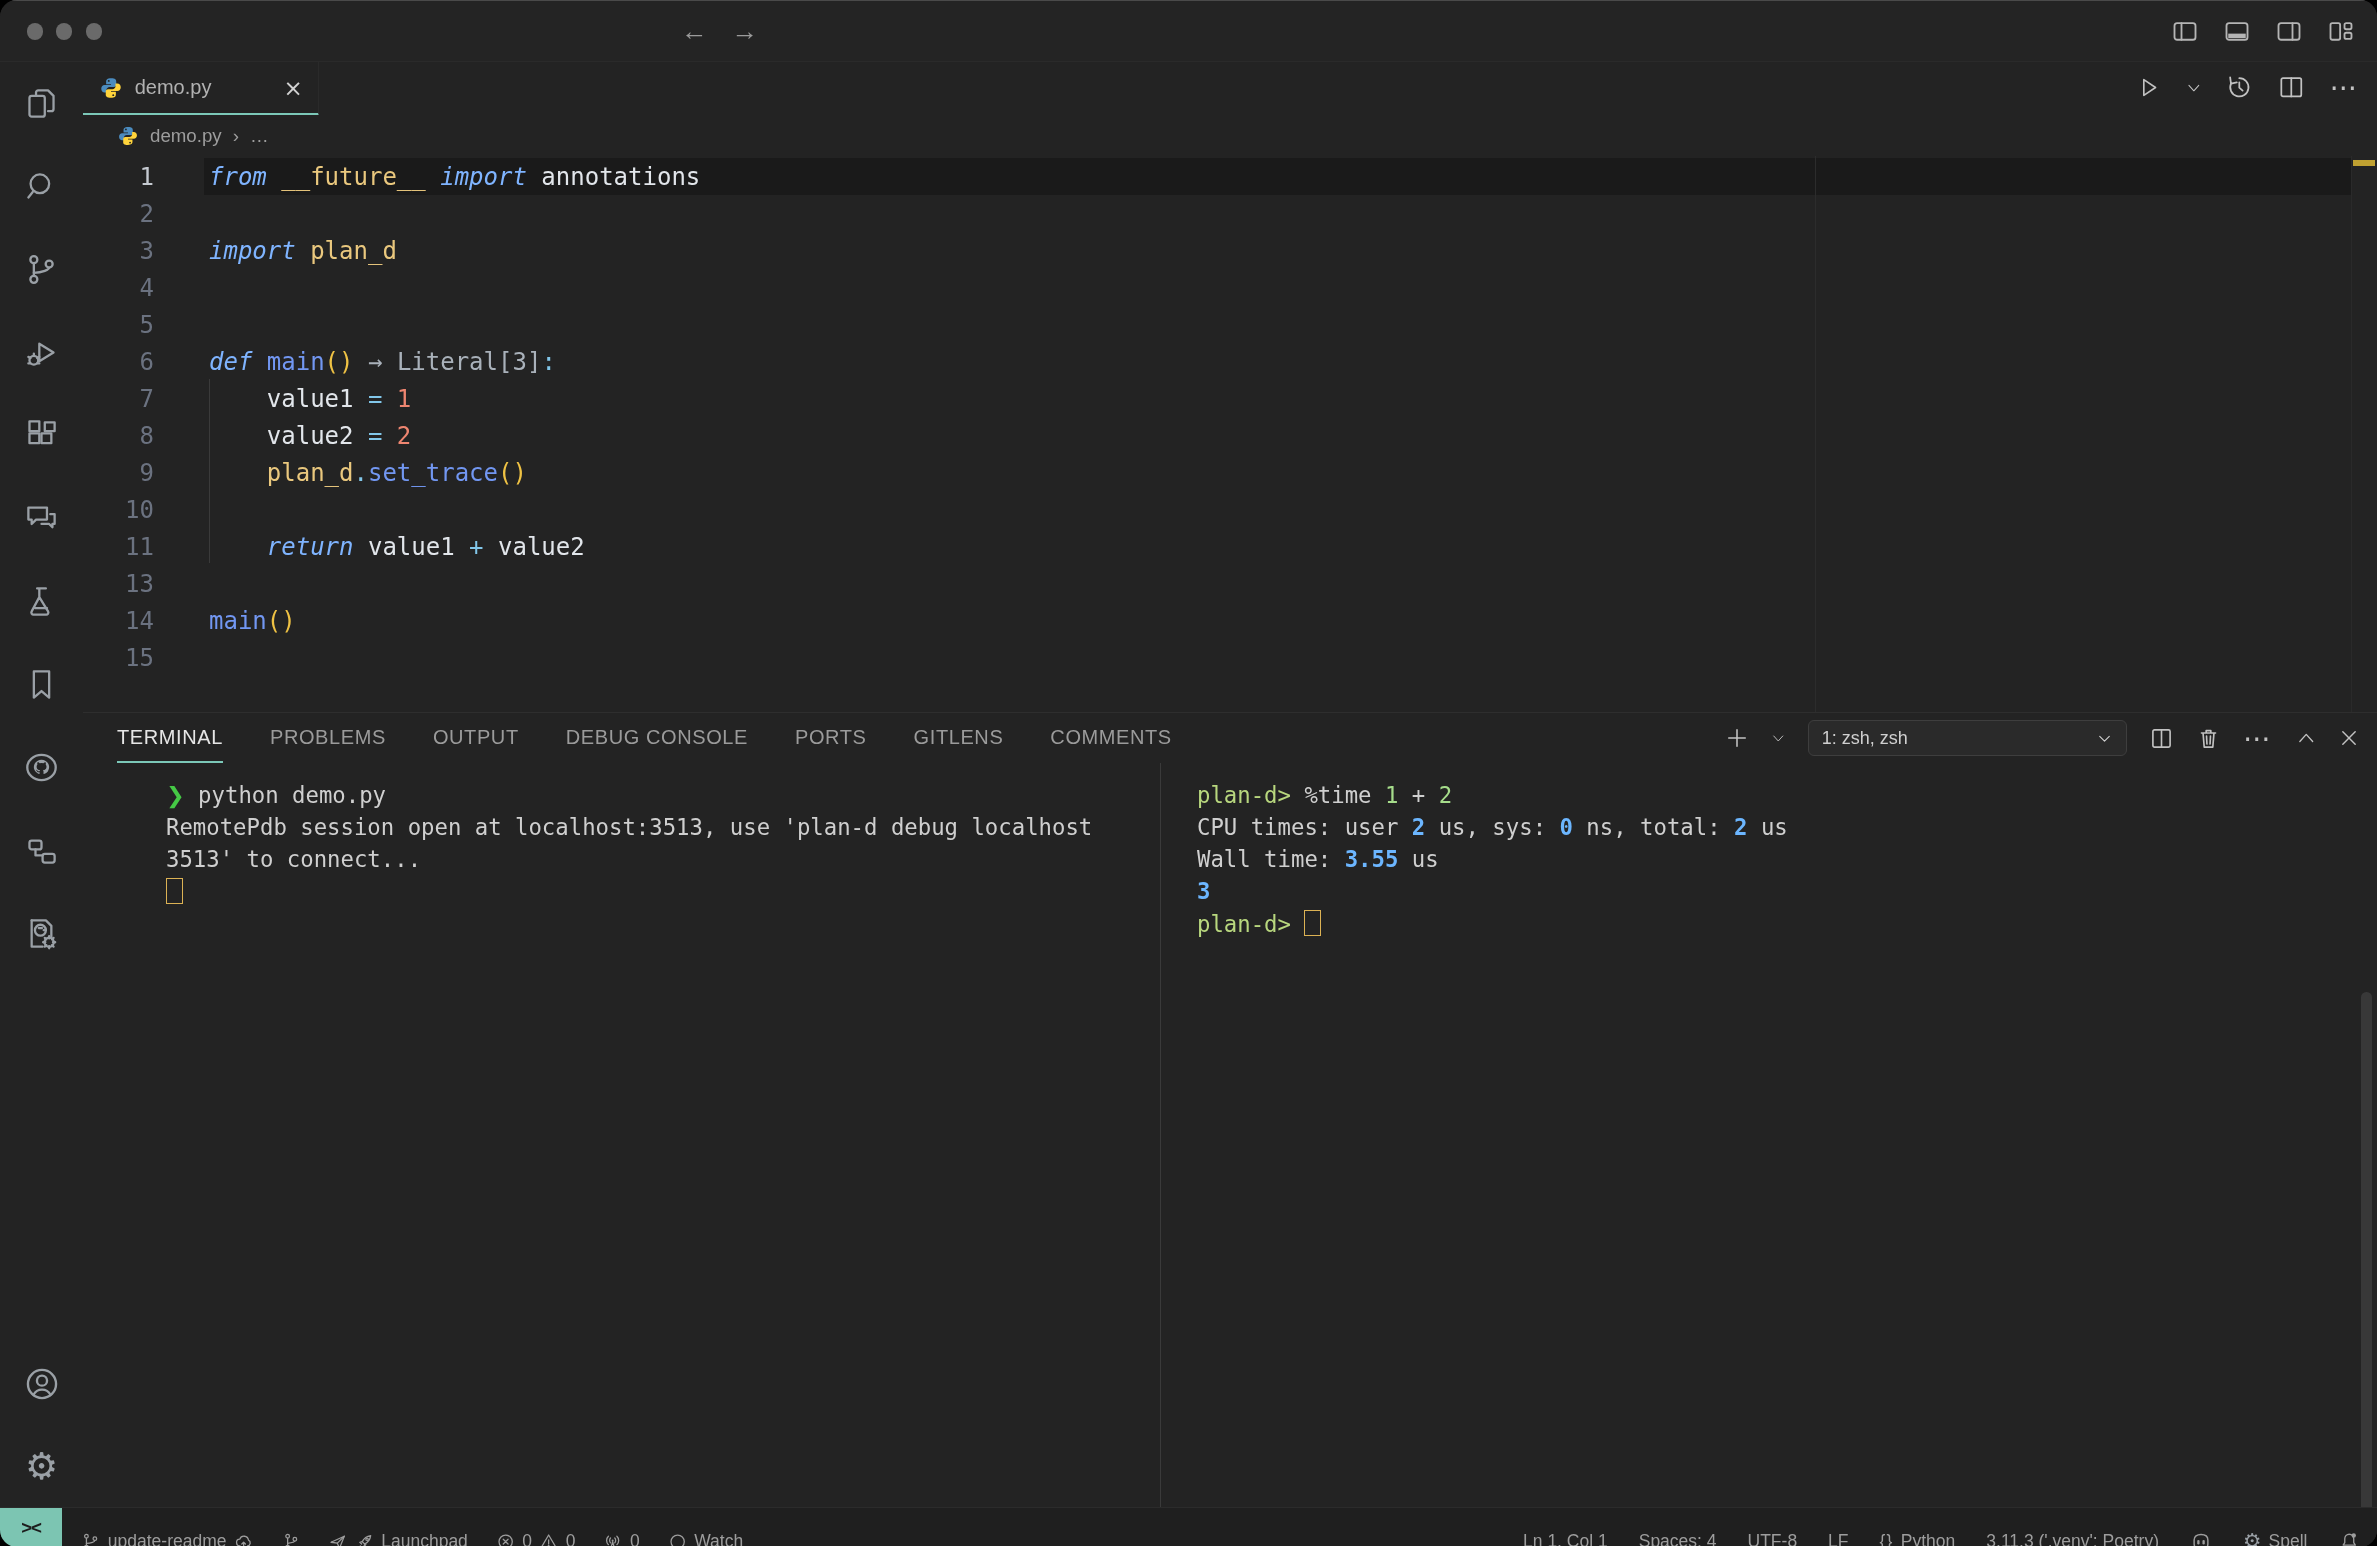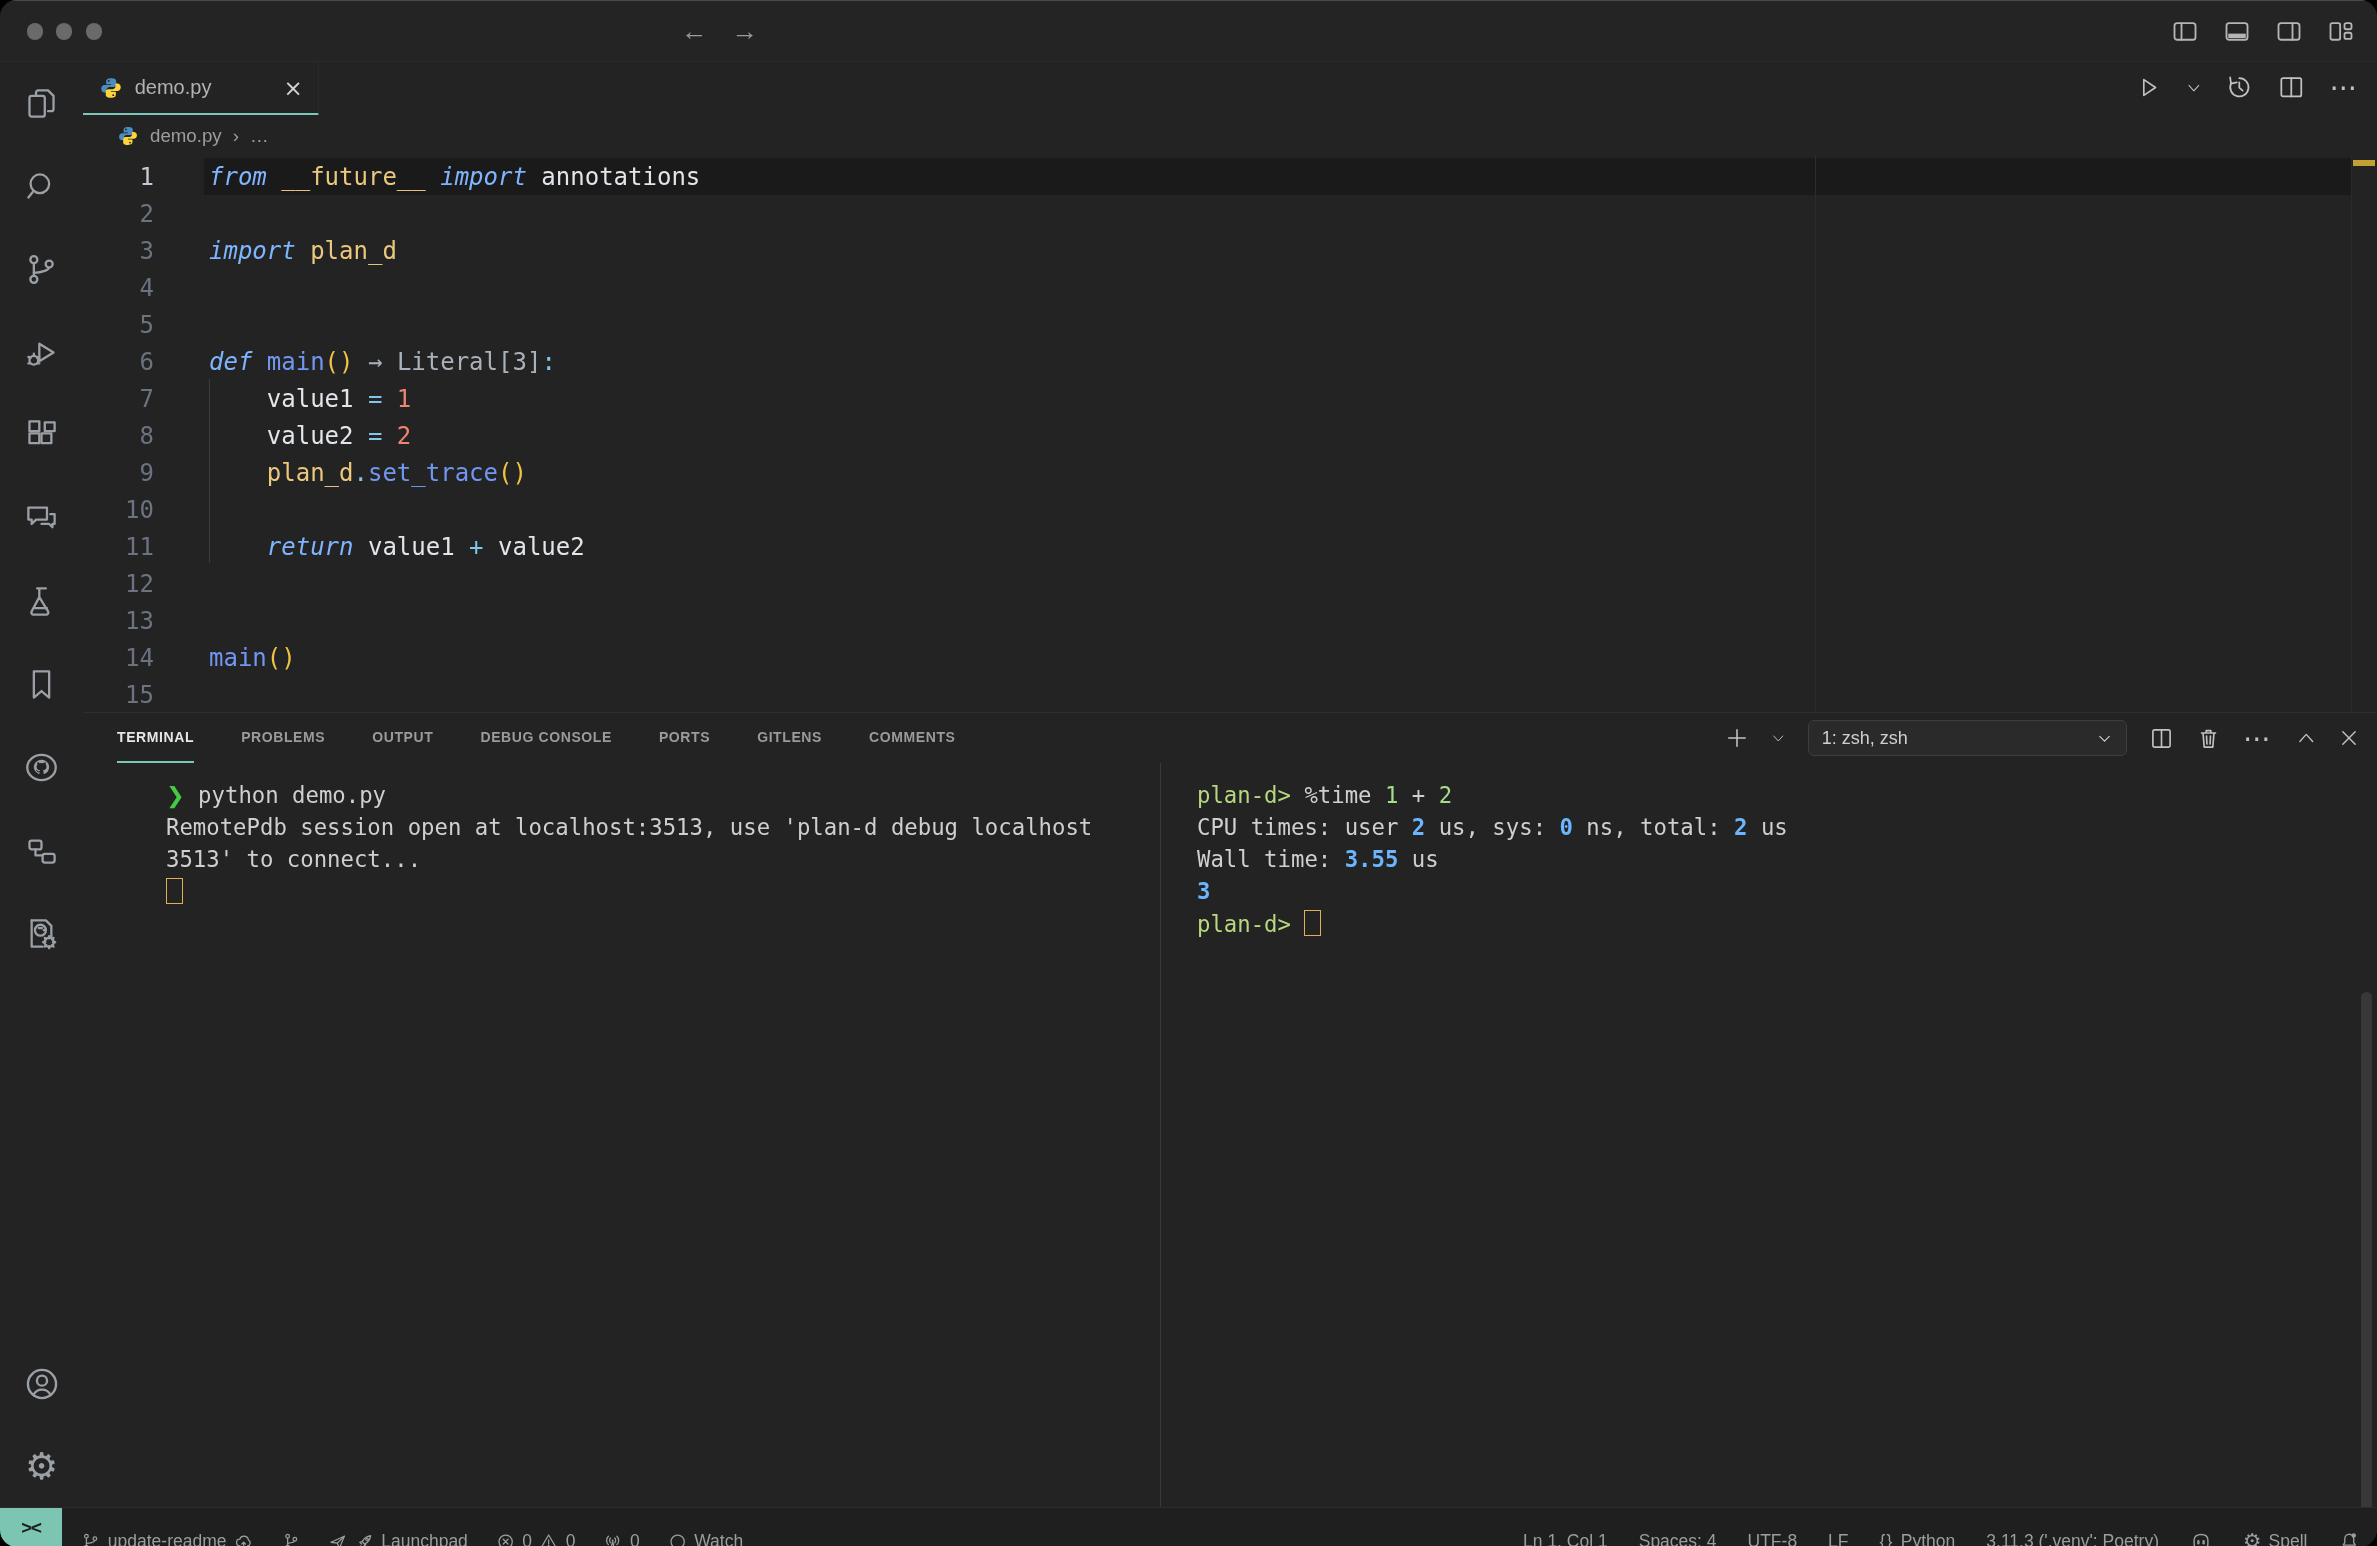--- a/index.html
+++ b/index.html
@@ -58,22 +58,22 @@
   .tk-id{color:var(--id);}
   .tk-br{color:var(--br);}
   .tk-op{color:var(--op);}
   .tk-num{color:var(--num);}
   .tk-ty{color:var(--ty);}
   .tk-pl{color:var(--id);}
 
   
   .panel{position:absolute;left:83px;top:712px;right:0;bottom:39px;background:var(--bg);border-top:1.2px solid #2e2e2e;}
   .panel-tabs{height:50px;display:flex;align-items:stretch;padding-left:34px;}
-  .ptab{display:flex;align-items:center;margin-right:47px;font-size:14px;letter-spacing:0.6px;color:#9b9b9b;
-        border-bottom:2.4px solid transparent;font-weight:bold;}
+  .ptab{display:flex;align-items:center;margin-right:47px;font-size:20px;letter-spacing:0.6px;color:#9b9b9b;
+        border-bottom:2.4px solid transparent;}
   .ptab.active{color:#e6e6e6;border-bottom-color:var(--accent);}
   .panel-controls{position:absolute;right:17px;top:0;height:50px;display:flex;align-items:center;gap:22px;color:#c2c2c2;}
   .term-dropdown{width:291px;height:34px;background:#2a2a2a;border:1.2px solid #3e3e3e;border-radius:6px;
                  display:flex;align-items:center;padding:0 13.3px;font-size:18px;color:#cfcfcf;gap:6px;}
   .term-dropdown .lbl{flex:1;}
   .term-area{position:absolute;left:0;top:50px;right:0;bottom:0;}
   .pane-divider{position:absolute;left:1077px;top:0;bottom:0;width:1.2px;background:#3a3a3a;}
   .term-pane{position:absolute;top:19.3px;}
   .term-pane.left{left:35px;width:1020px;margin-left:48px;}
   .term-pane.right{left:1114px;right:42px;}
@@ -306,24 +306,20 @@
         </div>
         <div class="code-line">
           <span class="ln">10</span>
           <span class="code-txt"></span>
         </div>
         <div class="code-line">
           <span class="ln">11</span>
           <span class="code-txt"><span class="tk-pl">    </span><span class="tk-kw">return</span><span class="tk-pl"> </span><span class="tk-id">value1</span><span class="tk-pl"> </span><span class="tk-op">+</span><span class="tk-pl"> </span><span class="tk-id">value2</span></span>
         </div>
         <div class="code-line">
-          <span class="ln">12</span>
-          <span class="code-txt"></span>
-        </div>
-        <div class="code-line">
           <span class="ln">13</span>
           <span class="code-txt"></span>
         </div>
         <div class="code-line">
           <span class="ln">14</span>
           <span class="code-txt"><span class="tk-fn">main</span><span class="tk-br">()</span></span>
         </div>
         <div class="code-line">
           <span class="ln">15</span>
           <span class="code-txt"></span>

